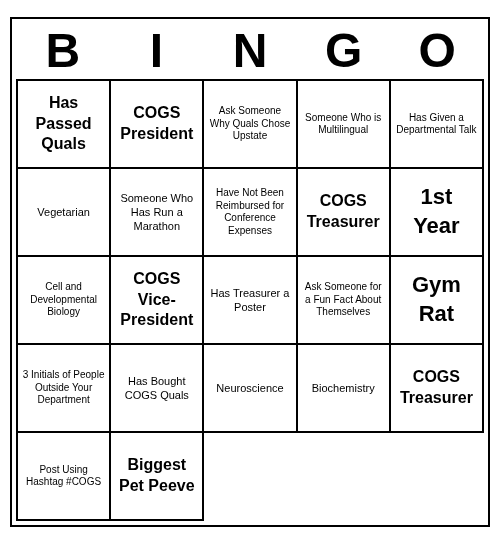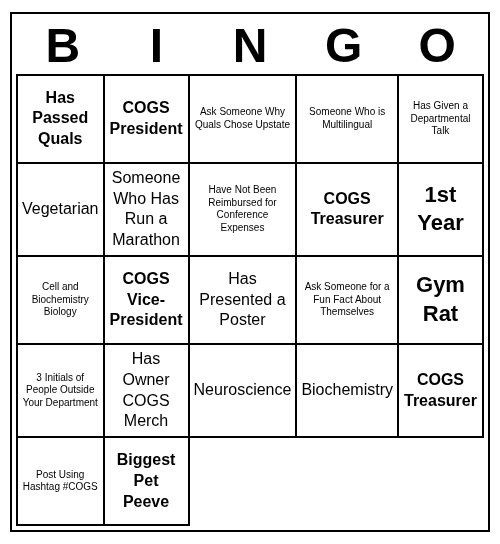--- a/index.html
+++ b/index.html
@@ -40,21 +40,21 @@
       border-bottom: 2px solid #000;
       min-height: 88px;
       display: flex;
       align-items: center;
       justify-content: center;
       text-align: center;
       padding: 4px;
       font-family: Arial, sans-serif;
     }
     .bingo-cell .cell-text {
-      font-size: 16px;
+      font-size: 11px;
       line-height: 1.3;
     }
     .bingo-cell.large-text .cell-text {
       font-size: 22px;
       font-weight: bold;
     }
     .bingo-cell.medium-text .cell-text {
       font-size: 16px;
       font-weight: bold;
     }
@@ -101,39 +101,39 @@
       <div class="bingo-cell small-text">
         <span class="cell-text">Have Not Been Reimbursed for Conference Expenses</span>
       </div>
       <div class="bingo-cell medium-text">
         <span class="cell-text">COGS Treasurer</span>
       </div>
       <div class="bingo-cell large-text">
         <span class="cell-text">1st Year</span>
       </div>
       <div class="bingo-cell small-text">
-        <span class="cell-text">Cell and Biochemistry Biology</span>
+        <span class="cell-text">Cell and Developmental Biology</span>
       </div>
       <div class="bingo-cell medium-text">
         <span class="cell-text">COGS Vice-President</span>
       </div>
       <div class="bingo-cell">
-        <span class="cell-text">Has Presented a Poster</span>
+        <span class="cell-text">Has Treasurer a Poster</span>
       </div>
       <div class="bingo-cell small-text">
         <span class="cell-text">Ask Someone for a Fun Fact About Themselves</span>
       </div>
       <div class="bingo-cell large-text">
         <span class="cell-text">Gym Rat</span>
       </div>
       <div class="bingo-cell small-text">
         <span class="cell-text">3 Initials of People Outside Your Department</span>
       </div>
       <div class="bingo-cell">
-        <span class="cell-text">Has Owner COGS Merch</span>
+        <span class="cell-text">Has Bought COGS Quals</span>
       </div>
       <div class="bingo-cell">
         <span class="cell-text">Neuroscience</span>
       </div>
       <div class="bingo-cell">
         <span class="cell-text">Biochemistry</span>
       </div>
       <div class="bingo-cell medium-text">
         <span class="cell-text">COGS Treasurer</span>
       </div>

